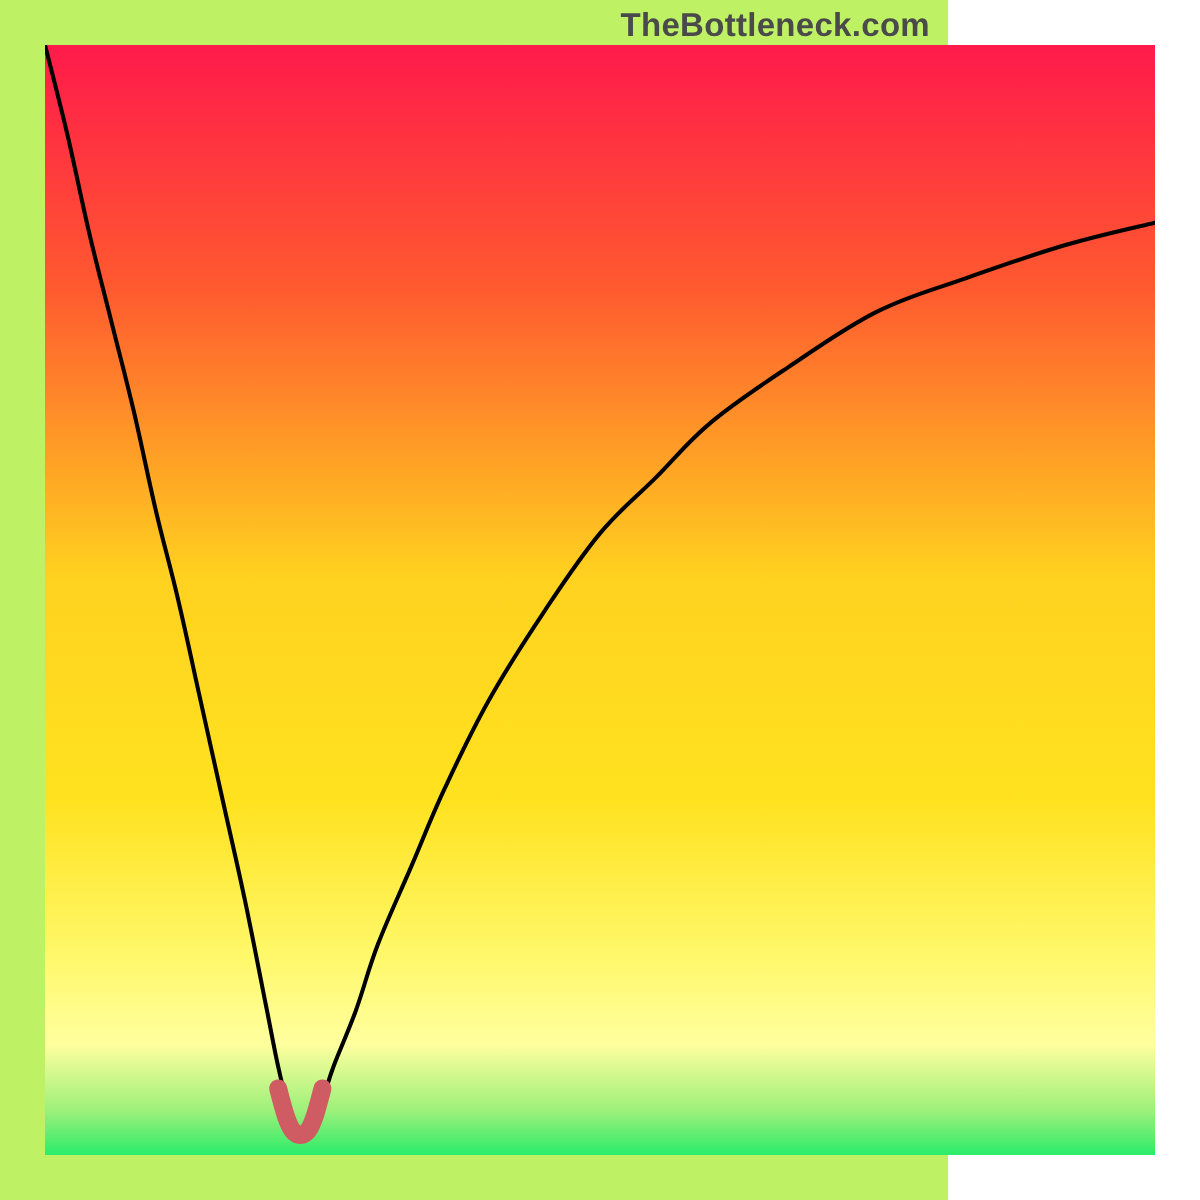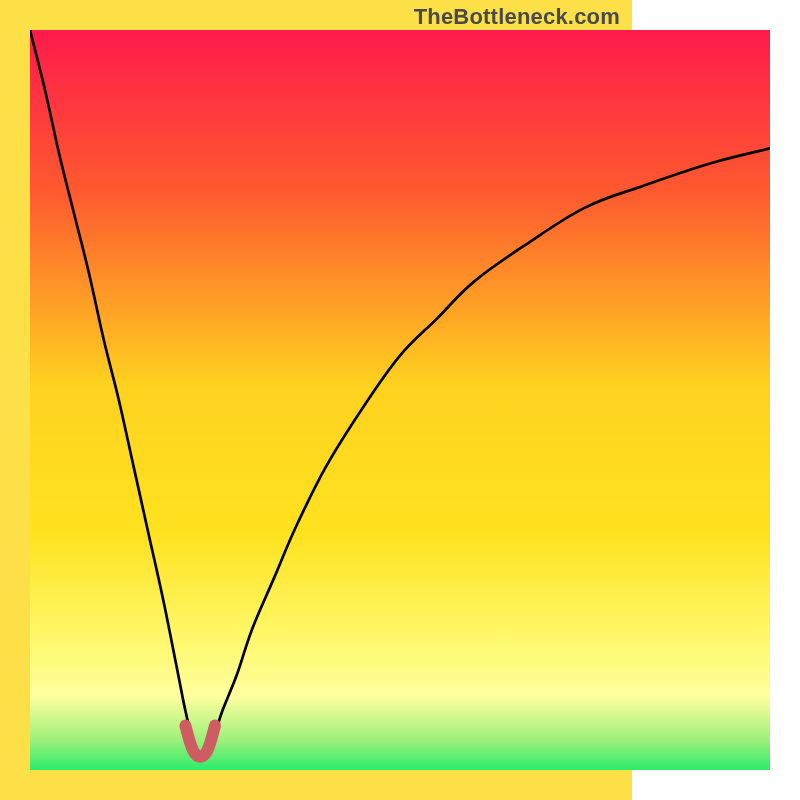--- a/index.html
+++ b/index.html
@@ -6,21 +6,21 @@
     margin: 0;
     padding: 0;
     width: 800px;
     height: 800px;
     overflow: hidden;
     font-family: Arial, Helvetica, sans-serif;
   }
   .frame {
     width: 632px;
     height: 800px;
-    background: #fde047;
+    background: #bef264;
     position: relative;
     text-align: right;
   }
   .plot-area {
     position: absolute;
     left: 30px;
     top: 30px;
     width: 740px;
     height: 740px;
     overflow: hidden;

